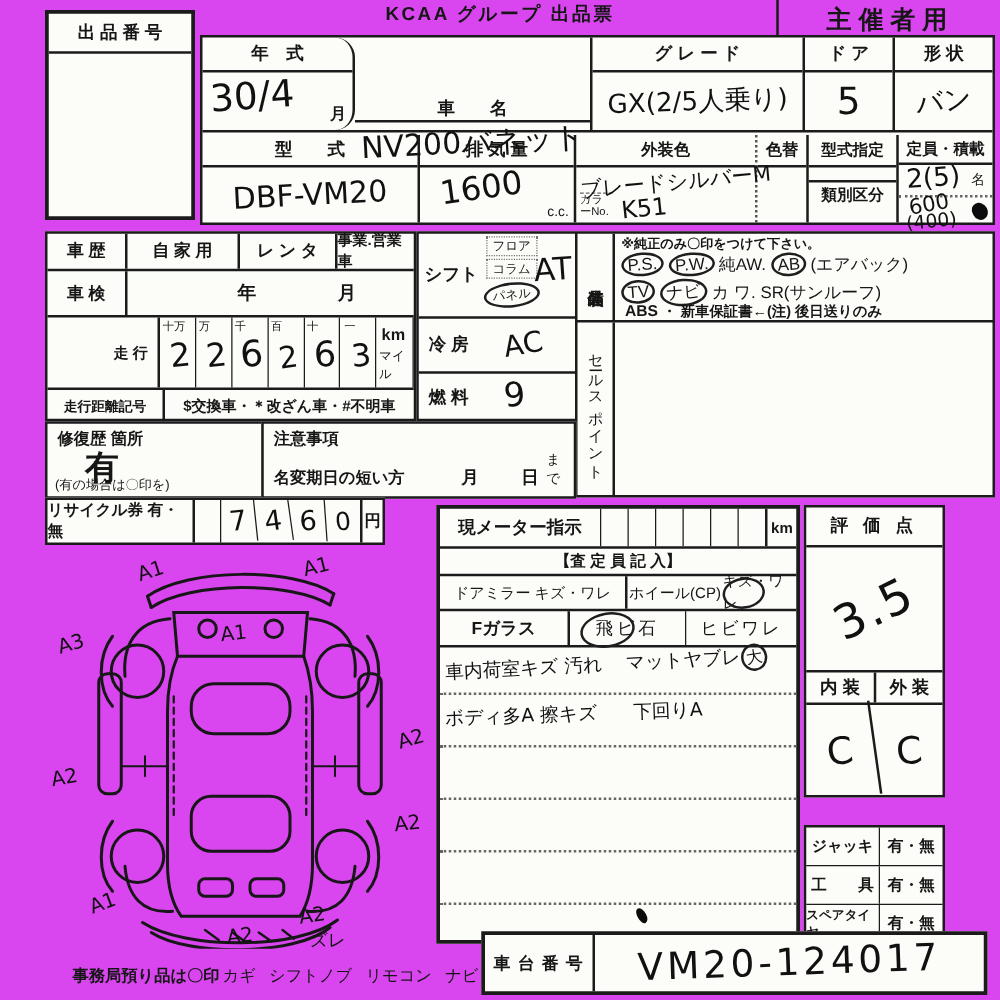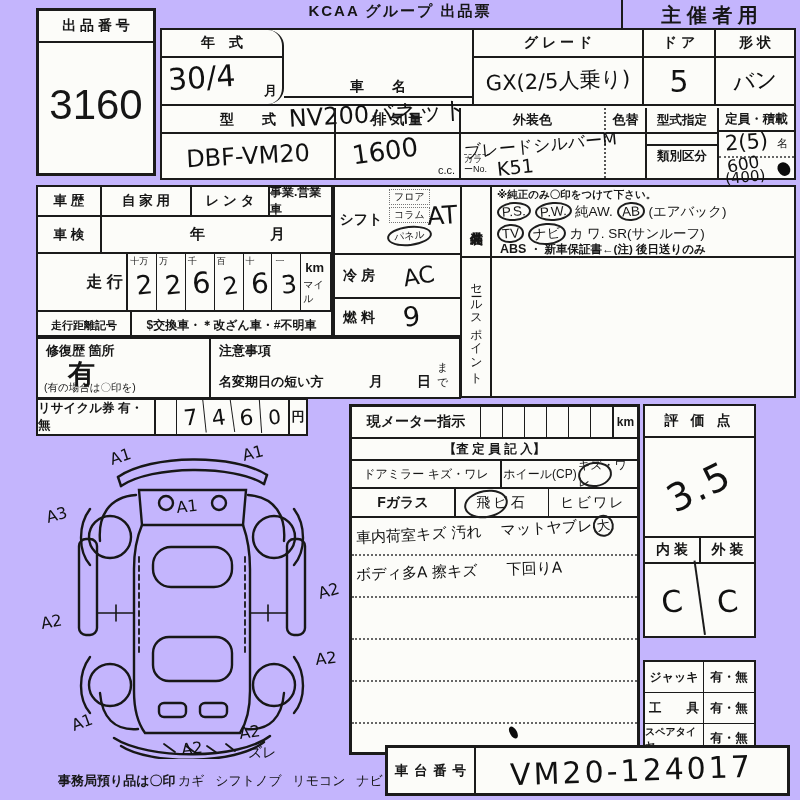--- a/index.html
+++ b/index.html
@@ -1,16 +1,16 @@
 <!DOCTYPE html>
 <html><head>
 <meta charset="utf-8">
 <style>
   html,body{margin:0;padding:0;background:#d8d8d4;}
-  #sheet{position:relative;width:800px;height:800px;background:#c4b5fd;
+  #sheet{position:relative;width:800px;height:800px;background:#d946ef;
          font-family:"Liberation Sans","DejaVu Sans",sans-serif;color:#161616;overflow:hidden;}
   .abs{position:absolute;box-sizing:border-box;}
   .bx{position:absolute;box-sizing:border-box;border:2px solid #1b1b1b;background:#fcfcf9;}
   .bx3{border-width:3px;}
   .hd{font-weight:bold;}
   .ctr{display:flex;align-items:center;justify-content:center;}
   .cell-h{border-bottom:2px solid #1b1b1b;display:flex;align-items:center;justify-content:center;font-weight:bold;}
   .br{border-right:2px solid #1b1b1b;}
   .br1{border-right:1.5px solid #1b1b1b;}
   .bb{border-bottom:2px solid #1b1b1b;}
@@ -25,21 +25,20 @@
 <body>
 
 <div id="sheet">
 
   <div class="abs hd" style="left:240px;top:2px;width:320px;height:22px;text-align:center;font-size:15px;letter-spacing:2px;">KCAA グループ 出品票</div>
   <div class="abs hd" style="left:622px;top:2px;width:175px;height:26px;font-size:20px;text-align:center;">主 催 者 用</div>
   <div class="abs" style="left:621px;top:0;width:0;height:28px;border-left:2px solid #1b1b1b;"></div>
 
   <div class="bx bx3" style="left:36px;top:8px;width:120px;height:168px;">
     <div class="cell-h" style="height:30px;font-size:14px;">出 品 番 号</div>
-    <div class="ctr" style="height:124px;font-size:42px;">3160</div>
   </div>
 
   <div class="bx" style="left:160px;top:28px;width:636px;height:152px;">
 
     <div class="abs bb" style="left:0;top:0;width:632px;height:76px;display:flex;">
       <div class="br" style="width:120px;display:flex;flex-direction:column;border-radius:16px;">
         <div class="cell-h" style="height:26px;font-size:14px;">年　式</div>
         <div style="flex:1;position:relative;">
           <div class="hand" style="position:absolute;left:6px;top:2px;font-size:30px;transform:rotate(-4deg);">30/4</div>
           <div class="hd" style="position:absolute;right:5px;bottom:4px;font-size:13px;">月</div>
@@ -115,21 +114,21 @@
       <div class="ctr hd" style="flex:1;font-size:12px;">事業.営業車</div>
     </div>
     <div style="height:35px;display:flex;border-bottom:2px solid #1b1b1b;">
       <div class="ctr hd br" style="width:62px;font-size:13.5px;">車 検</div>
       <div style="flex:1;position:relative;">
         <div class="hd" style="position:absolute;left:88px;top:8px;font-size:15px;">年</div>
         <div class="hd" style="position:absolute;left:168px;top:8px;font-size:15px;">月</div>
       </div>
     </div>
     <div style="height:56px;display:flex;border-bottom:2px solid #1b1b1b;">
-      <div class="ctr hd br" style="width:48px;font-size:16px;padding-left:45px;">走 行</div>
+      <div class="ctr hd br" style="width:48px;font-size:12px;padding-left:45px;">走 行</div>
       <div class="br1" style="width:31px;position:relative;">
         <span style="position:absolute;left:2px;top:1px;font-size:9px;">十万</span>
         <span class="hand" style="position:absolute;left:8px;top:16px;font-size:26px;transform:rotate(-6deg);">2</span>
       </div>
       <div class="br1" style="width:31px;position:relative;">
         <span style="position:absolute;left:2px;top:1px;font-size:9px;">万</span>
         <span class="hand" style="position:absolute;left:8px;top:16px;font-size:26px;transform:rotate(-6deg);">2</span>
       </div>
       <div class="br1" style="width:31px;position:relative;">
         <span style="position:absolute;left:2px;top:1px;font-size:9px;">千</span>

